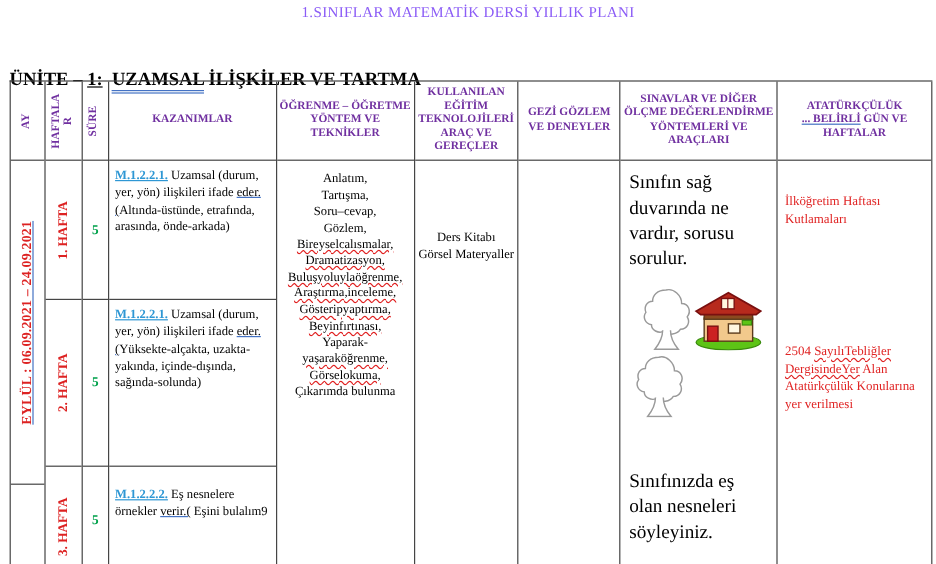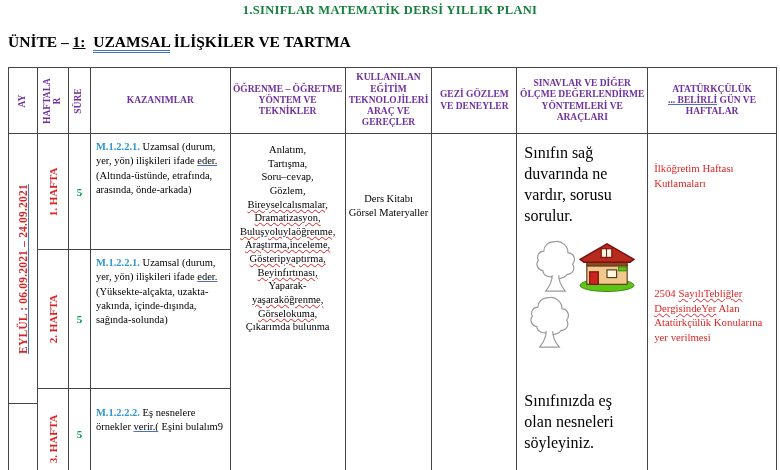--- a/index.html
+++ b/index.html
@@ -1,20 +1,20 @@
 <!DOCTYPE html>
 <html><head>
 <meta charset="utf-8">
 <style>
   html,body{margin:0;padding:0;background:#fff;}
   .sheet{position:relative;width:780px;height:470px;background:#fff;overflow:hidden;
          font-family:"Liberation Serif", serif;color:#000;}
   .doc-title{position:absolute;top:3px;left:0;right:0;text-align:center;
-             font-weight:bold;font-size:12.5px;color:#15803d;letter-spacing:.3px;}
-  .unit-line{position:absolute;top:33px;left:8px;font-weight:bold;font-size:15.5px;color:#000;}
+             font-weight:normal;font-size:12.5px;color:#8b5cf6;letter-spacing:.3px;}
+  .unit-line{position:absolute;top:58px;left:8px;font-weight:bold;font-size:15.5px;color:#000;}
   .u-black{text-decoration:underline;}
   .u-blue{border-bottom:3px double #4472c4;}
 
   .tbl{position:absolute;left:8px;top:67px;width:769px;height:403px;display:flex;
        border-top:1px solid #454545;border-left:1px solid #454545;box-sizing:border-box;}
   .col{display:flex;flex-direction:column;border-right:1px solid #454545;box-sizing:border-box;}
   .c-ay{width:29px;} .c-hafta{width:31px;} .c-sure{width:22px;} .c-kazanim{width:140px;}
   .c-ogrenme{width:115px;} .c-kullanilan{width:87px;} .c-gezi{width:85px;}
   .c-sinav{width:131px;} .c-ataturk{width:129px;}
 
@@ -33,21 +33,21 @@
              white-space:nowrap;font-weight:bold;font-size:11px;color:#dd2222;}
   .month-label{font-size:11.5px;letter-spacing:.2px;text-decoration:underline;
                text-decoration-color:#4472c4;}
   .r1{height:116px;} .r2{height:139px;}
   .ay-cell{height:270px;}
 
   .sure-val{position:absolute;top:50%;left:50%;transform:translate(-50%,-50%);
             color:#00a14b;font-weight:bold;font-size:11px;}
 
   .kz{font-size:10.5px;line-height:1.36;padding:6px 4px 2px 5px;}
-  .kz .code{color:#2e97d4;font-weight:bold;text-decoration-color:#2e97d4;text-align:center;}
+  .kz .code{color:#2e97d4;font-weight:bold;text-decoration:underline;text-decoration-color:#2e97d4;text-align:center;}
   .kz .lnk{text-decoration:underline;text-decoration-color:#4472c4;}
   .kz-r3{padding-top:17px;}
 
   .methods{padding-top:9px;text-align:center;font-size:10.5px;line-height:1.3;}
   .method.sp{text-decoration:underline;text-decoration-style:wavy;text-decoration-color:#e02020;text-decoration-thickness:1px;}
 
   .materials{margin-top:58px;text-align:center;font-size:10.5px;line-height:1.35;}
 
   .sinav-cell{padding:8px 6px 0 7px;font-size:16px;line-height:1.32;}
   .pic-row{display:flex;align-items:flex-end;margin:12px 0 0 10px;}

